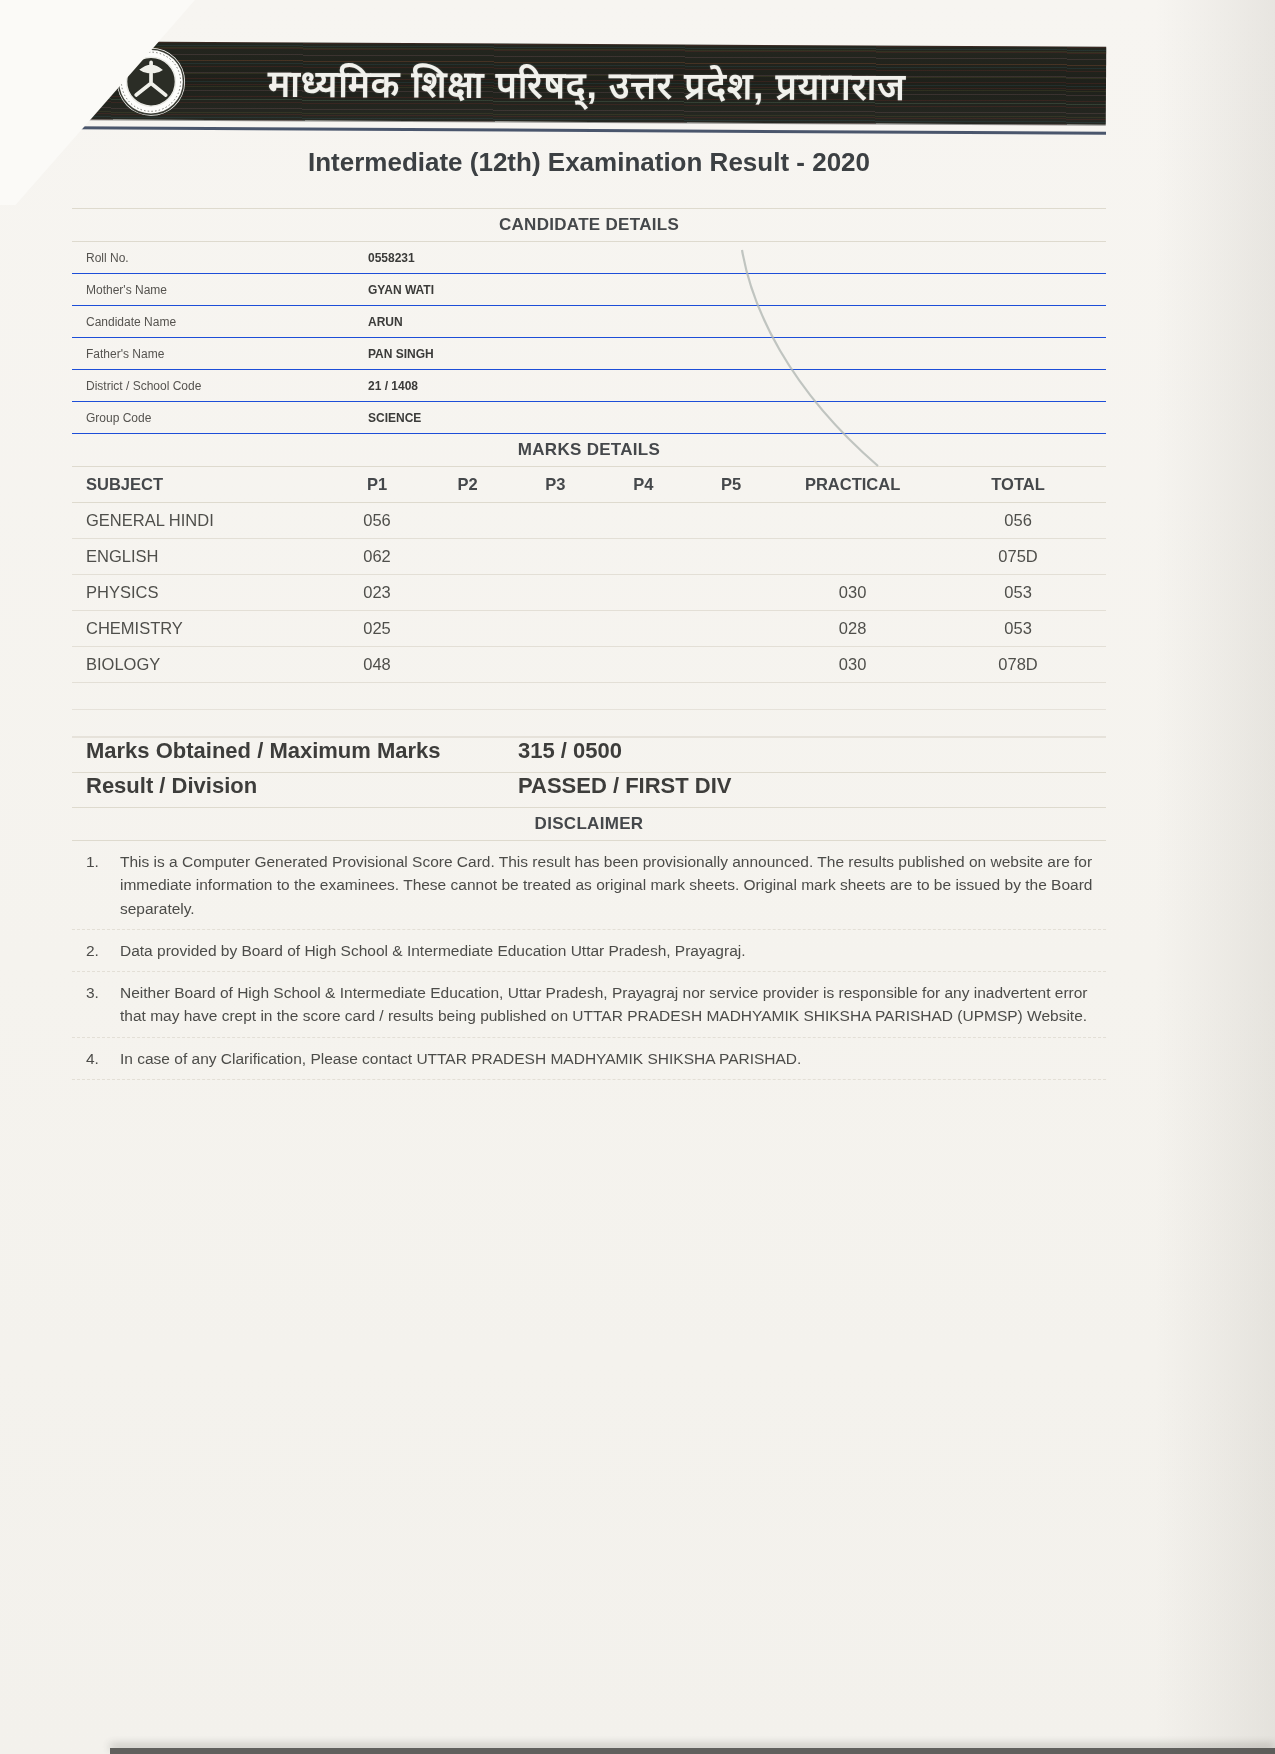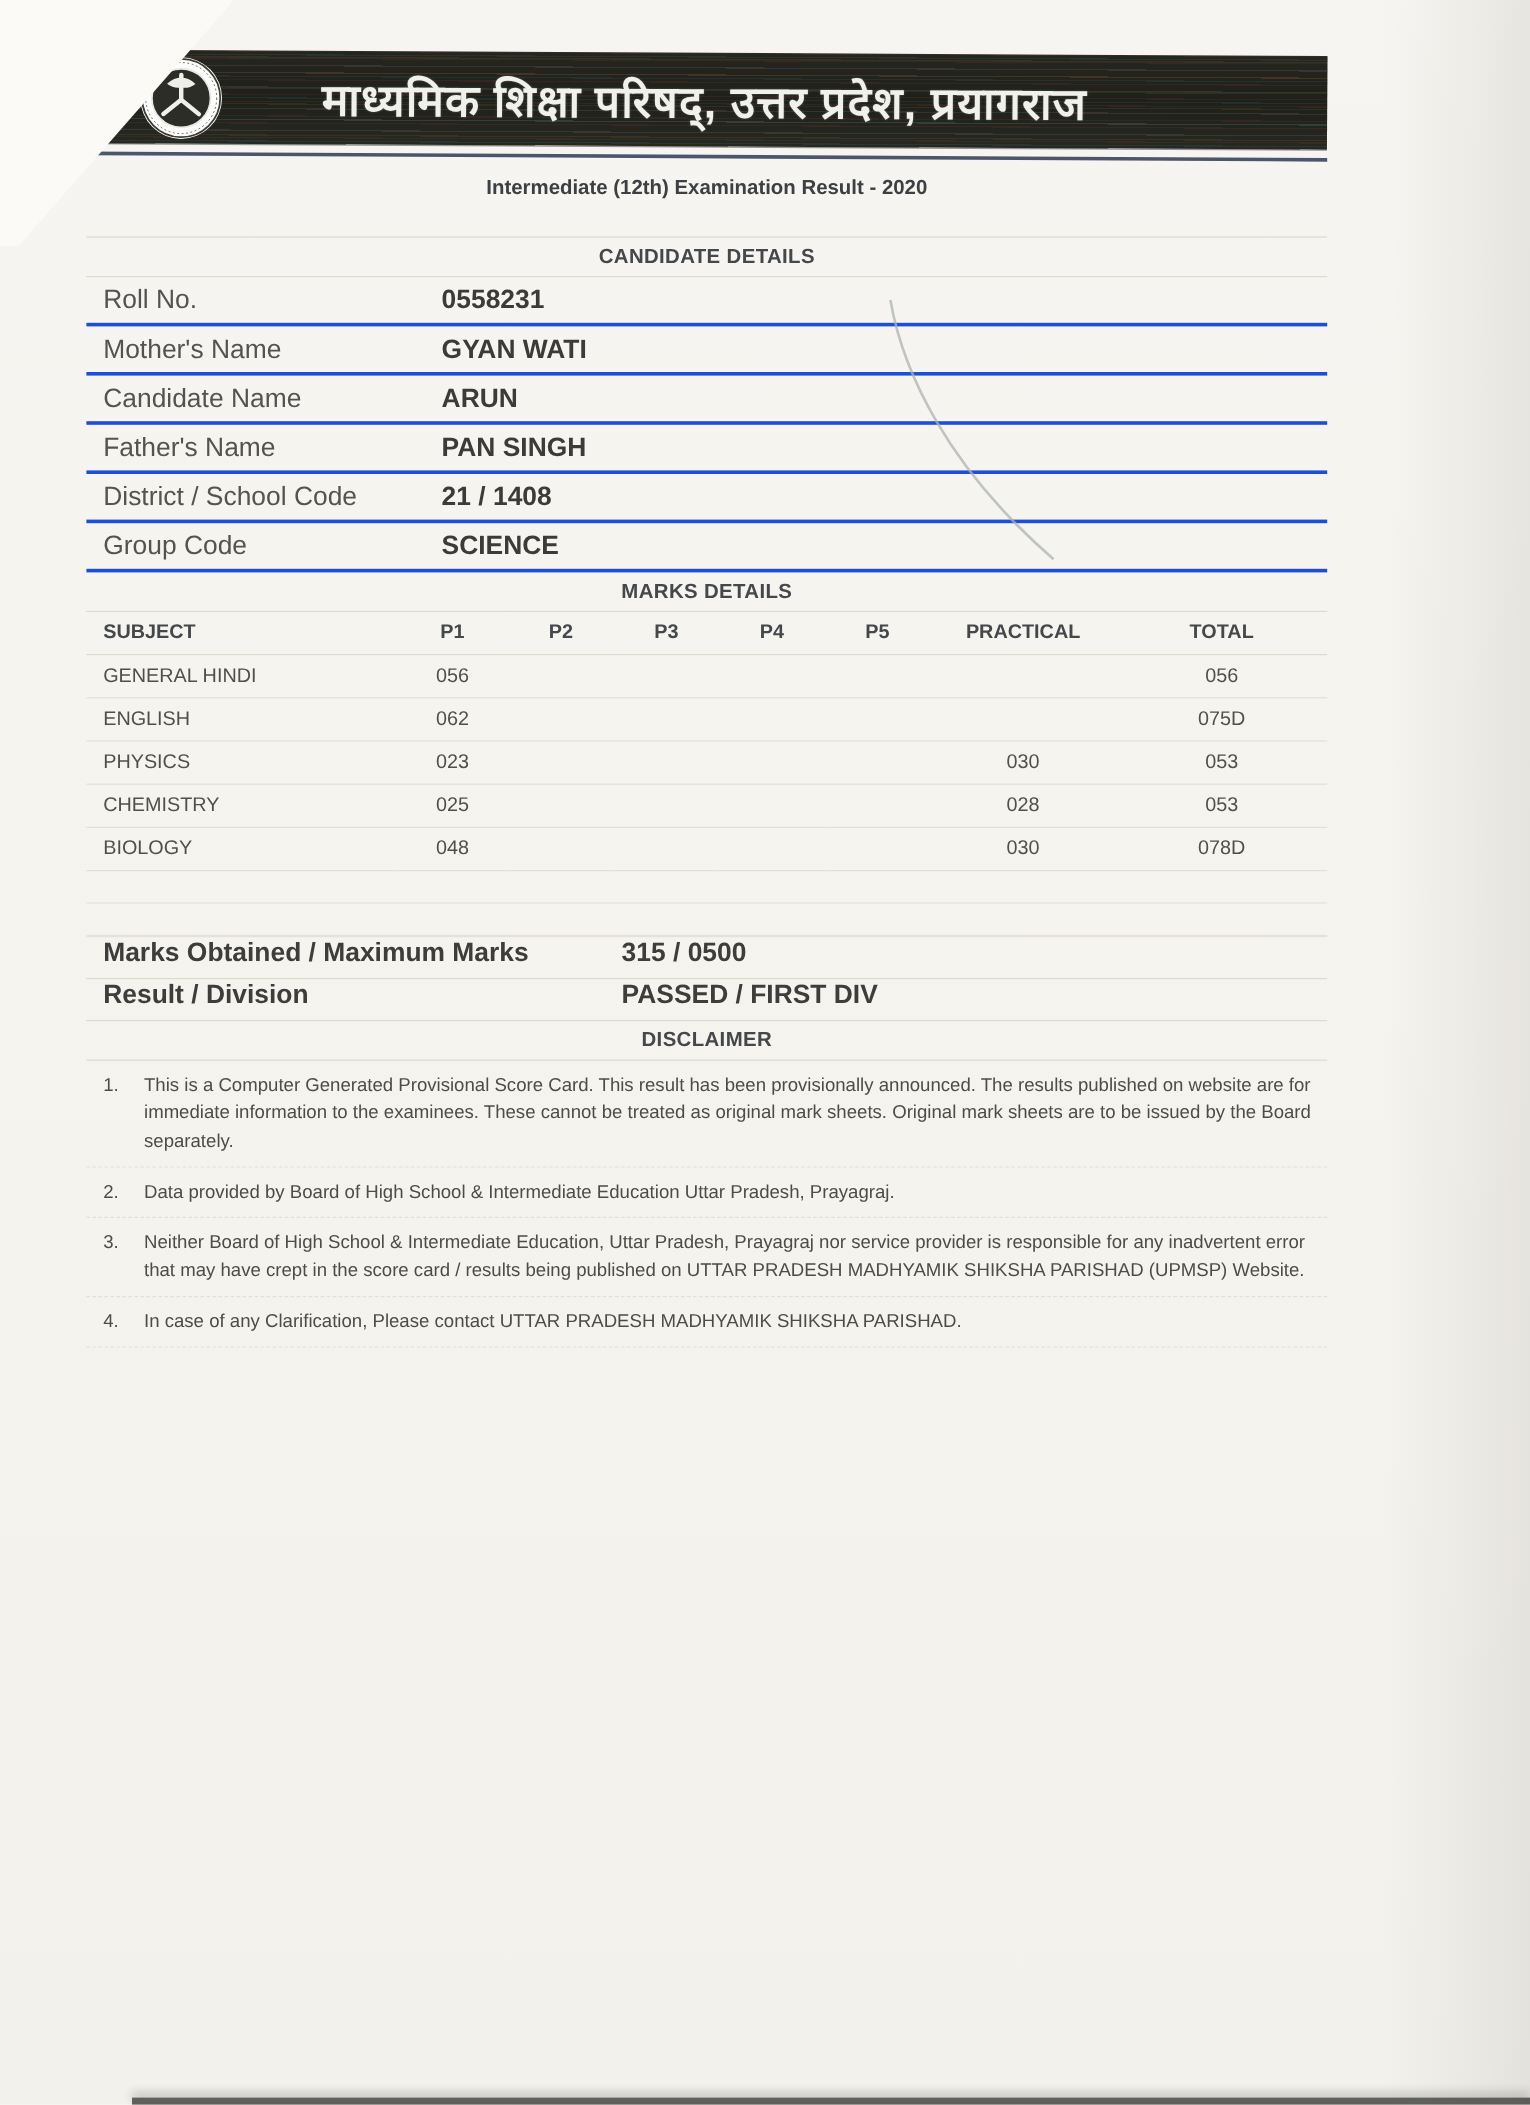--- a/index.html
+++ b/index.html
@@ -46,33 +46,33 @@
   .banner .org-name{
     flex:1 1 auto;text-align:center;
     color:#f1f1ec;font-size:37px;font-weight:bold;
     letter-spacing:1px;padding-right:120px;
     text-shadow:0 0 2px rgba(255,255,255,.25);
     white-space:nowrap;
   }
   .accent-line{height:3px;margin-top:7px;background:#2c3a55;opacity:.85;transform:rotate(.3deg);}
   .result-title{
     margin-top:15px;text-align:center;
-    font-size:17px;font-weight:bold;color:#3c4043;
+    font-size:26px;font-weight:bold;color:#3c4043;
   }
   
   .section-heading{
     text-align:center;font-weight:bold;font-size:17px;color:#45484b;
     padding:6px 0;border-top:1px solid #dedace;border-bottom:1px solid #dedace;
     letter-spacing:.3px;
   }
   .cd-section{margin-top:30px;}
   .field-row{
     display:grid;grid-template-columns:252px 1fr;
-    padding:6px 0 6px 14px;border-bottom:3px solid #1d4ed8;
-    font-size:22px;align-items:center;min-height:19px;
+    padding:6px 0 6px 14px;border-bottom:1px solid #1d4ed8;
+    font-size:12px;align-items:center;min-height:19px;
   }
   .field-row .field-label{color:#55534f;}
   .field-row .field-value{font-weight:bold;color:#3b3b39;margin-left:30px;}
   
   table.marks-table{width:100%;border-collapse:collapse;font-size:16.5px;}
   table.marks-table th{
     font-weight:bold;color:#45484b;padding:8px 4px;border-bottom:1px solid #dedace;
     text-align:center;font-size:16.5px;
   }
   table.marks-table td{

